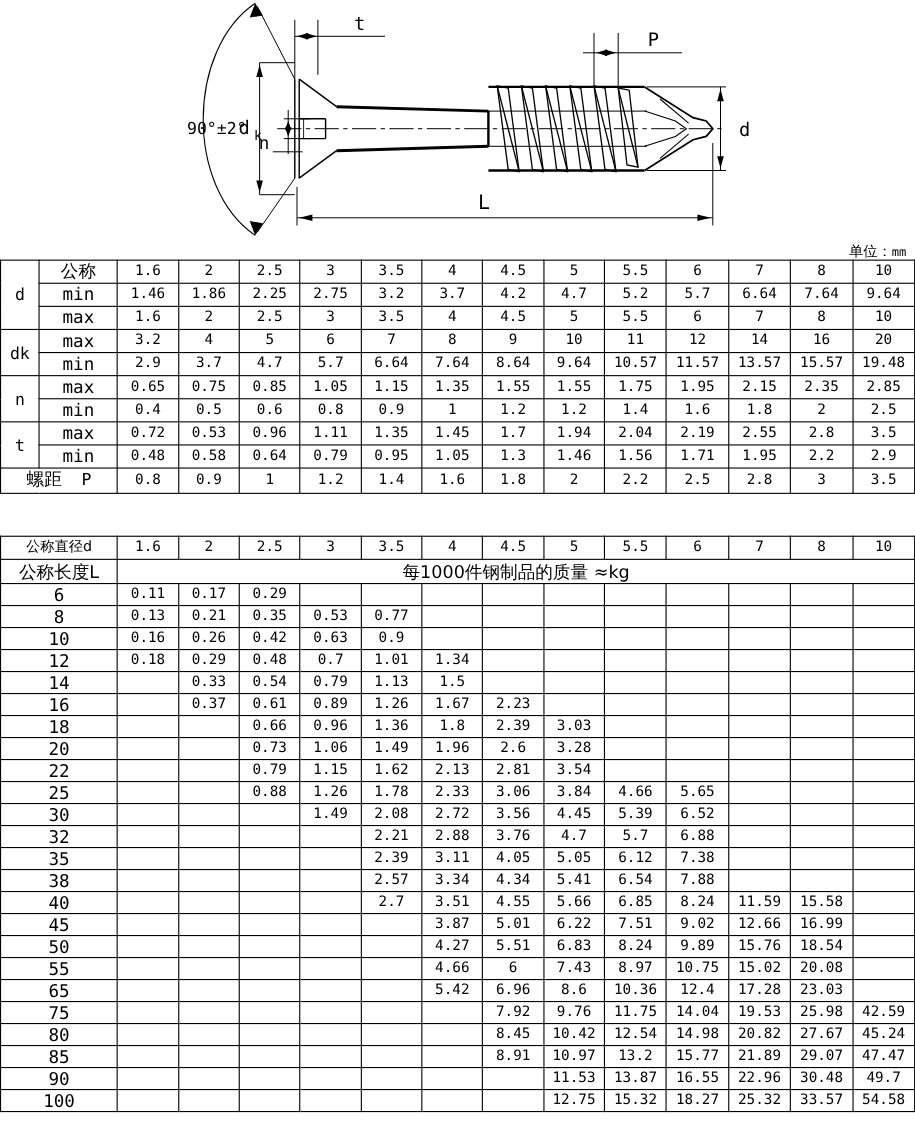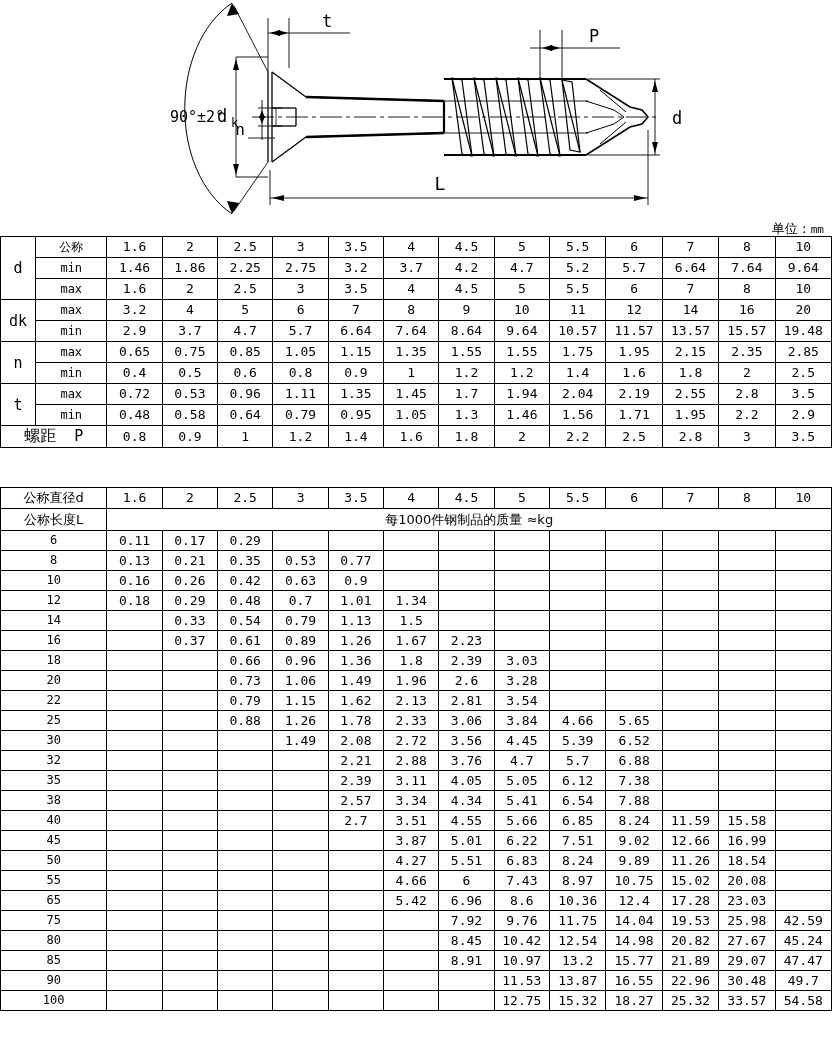--- a/index.html
+++ b/index.html
@@ -61,30 +61,30 @@
     overflow: hidden;
     white-space: nowrap;
   }
   .cn {
     font-family: "DejaVu Sans", "Liberation Sans", sans-serif;
   }
   .sym {
     font-size: 15px;
   }
   .lbl {
-    font-size: 12px;
+    font-size: 16px;
   }
   #tableA { position: absolute; top: 236px; left: 0; }
   #tableB { position: absolute; top: 487px; left: 0; }
   #tableB td { height: 19px; line-height: 19px; }
   #tableB td.hdr-d { height: 20px; line-height: 20px; }
   #tableB td.mass-head {
     height: 21px; line-height: 21px;
     font-family: "DejaVu Sans", "Liberation Sans", sans-serif;
-    font-size: 13px;
+    font-size: 16px;
   }
   .col-sym { width: 33px; }
   .col-lbl { width: 67px; }
   .col-v   { width: 52px; }
   .col-v2  { width: 53px; }
   .lenlbl  { width: 100px; }
 </style>
 </head>
 <body>
 
@@ -703,21 +703,21 @@
           <td></td>
           <td></td>
           <td></td>
           <td></td>
           <td></td>
           <td>4.27</td>
           <td>5.51</td>
           <td>6.83</td>
           <td>8.24</td>
           <td>9.89</td>
-          <td>11.26</td>
+          <td>15.76</td>
           <td>18.54</td>
           <td></td>
         </tr>
         <tr>
           <td class="lbl">55</td>
           <td></td>
           <td></td>
           <td></td>
           <td></td>
           <td></td>

